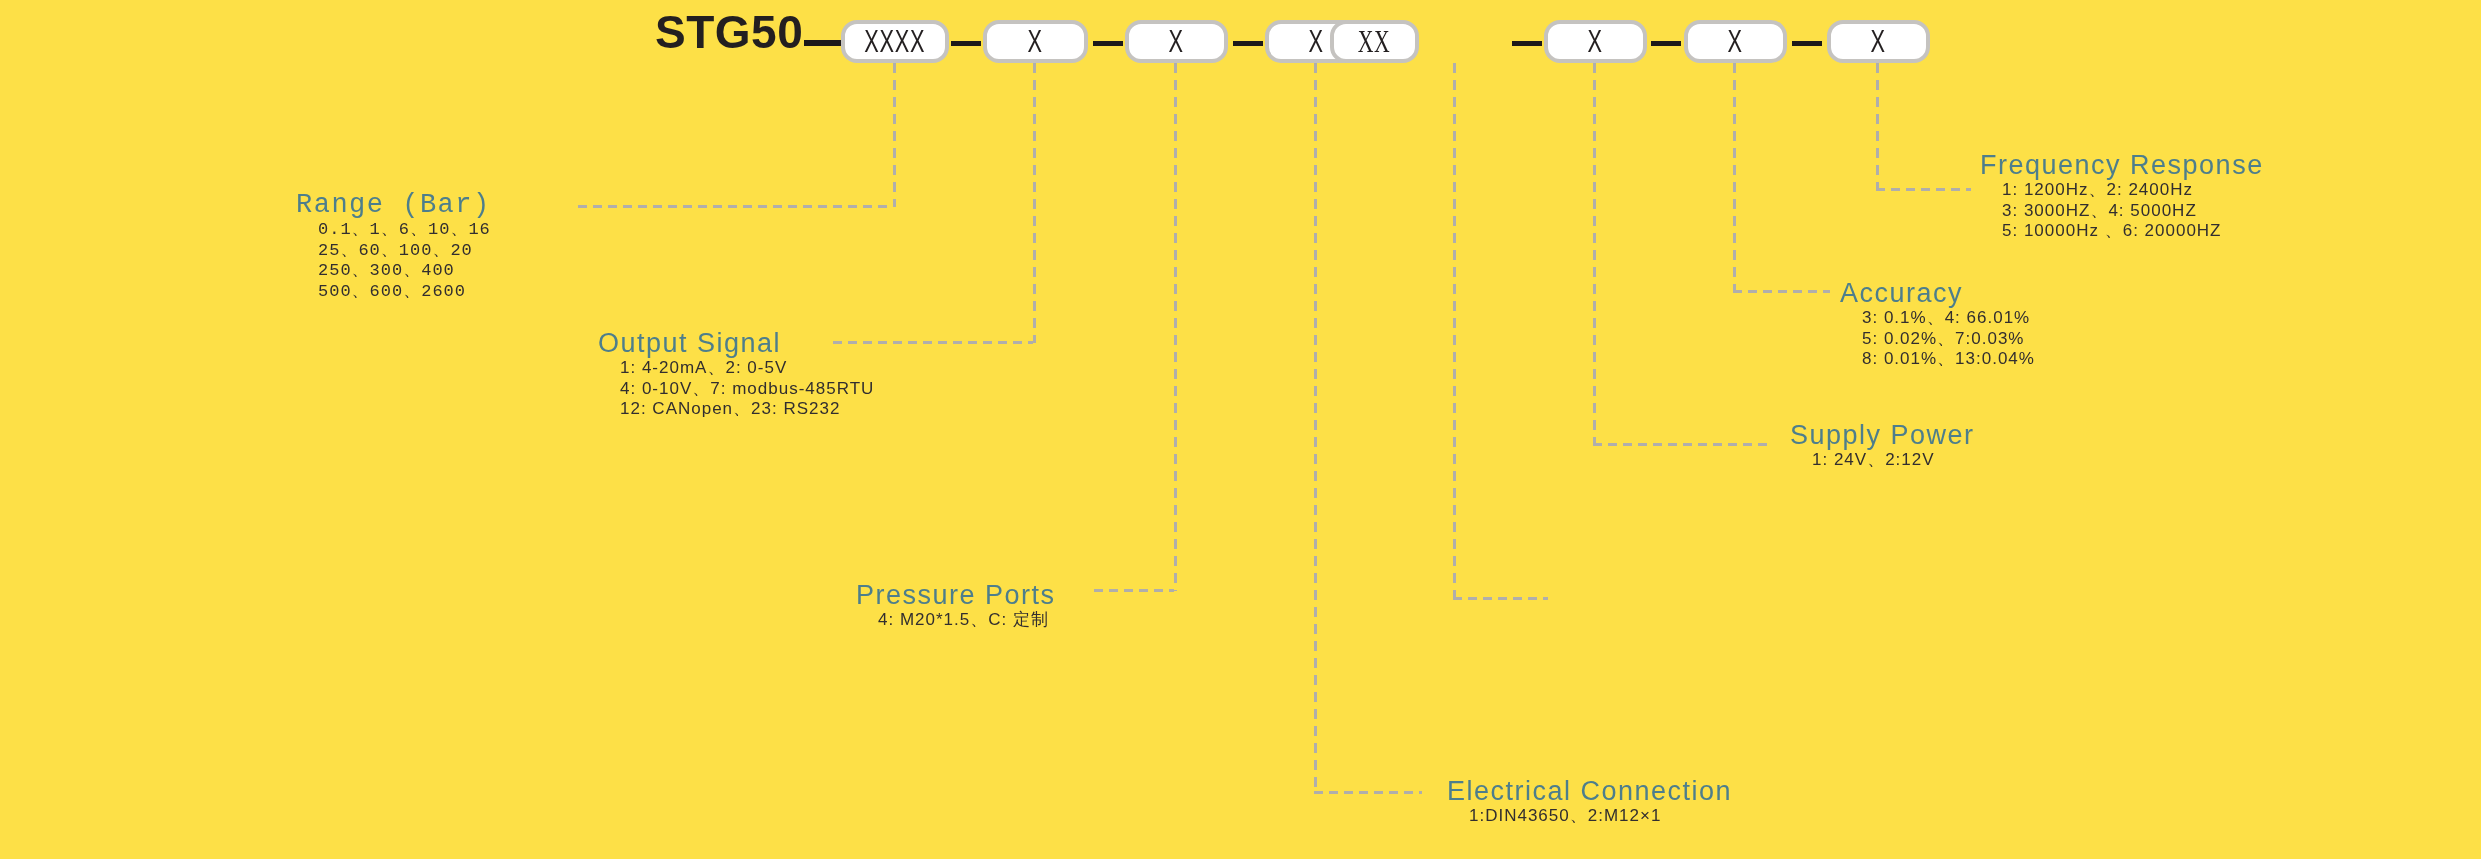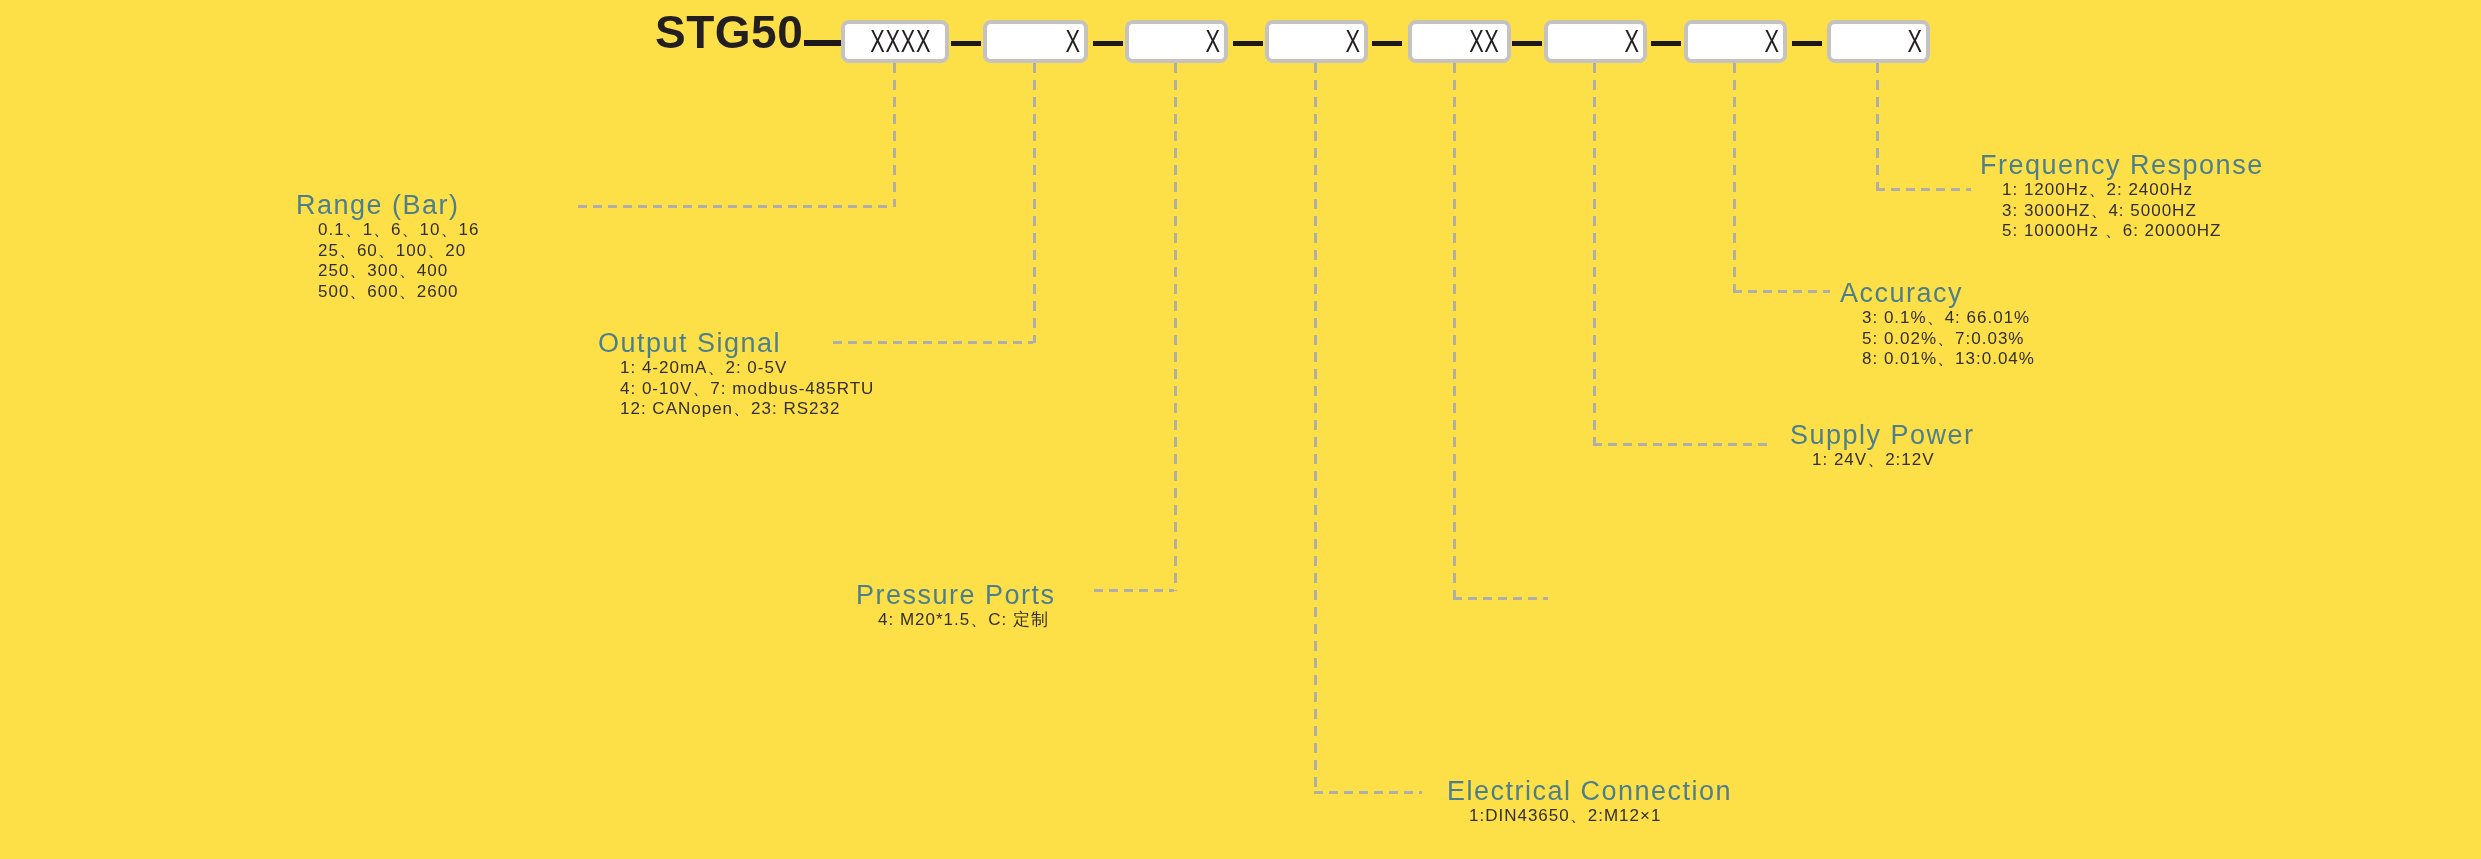--- a/index.html
+++ b/index.html
@@ -28,24 +28,24 @@
     font-weight:bold;
     letter-spacing:0.5px;
     color:var(--code_text);
   }
   .code-box{
     position:absolute;
     top:20px;
     height:43px;
     background:#ffffff;
     border:4px solid var(--box_border);
-    border-radius:8px;
+    border-radius:16px;
     display:flex;
     align-items:center;
-    justify-content:flex-end;
+    justify-content:center;
   }
   .code-box .glyph{
     display:inline-block;
     font-size:32px;
     color:var(--code_text);
     transform:scaleX(0.68);
     transform-origin:center;
     letter-spacing:1px;
     white-space:nowrap;
   }
@@ -104,21 +104,21 @@
   <div class="code-box" style="left:1125px;width:103px;">
     <span class="glyph">X</span>
   </div>
   <span class="black-dash" style="left:1233px;width:30px;"></span>
 
   <div class="code-box" style="left:1265px;width:103px;">
     <span class="glyph">X</span>
   </div>
   <span class="black-dash" style="left:1372px;width:30px;"></span>
 
-  <div class="code-box" style="left:1408px;width:103px;">
+  <div class="code-box" style="left:1330px;width:89px;font-family:Liberation Serif, serif;">
     <span class="glyph">XX</span>
   </div>
   <span class="black-dash" style="left:1512px;width:30px;"></span>
 
   <div class="code-box" style="left:1544px;width:103px;">
     <span class="glyph">X</span>
   </div>
   <span class="black-dash" style="left:1651px;width:30px;"></span>
 
   <div class="code-box" style="left:1684px;width:103px;">
@@ -141,21 +141,21 @@
 
   <div class="hdash" style="left:578px;top:205px;width:315px;"></div>
   <div class="hdash" style="left:833px;top:341px;width:200px;"></div>
   <div class="hdash" style="left:1094px;top:589px;width:80px;"></div>
   <div class="hdash" style="left:1314px;top:791px;width:108px;"></div>
   <div class="hdash" style="left:1453px;top:597px;width:95px;"></div>
   <div class="hdash" style="left:1593px;top:443px;width:175px;"></div>
   <div class="hdash" style="left:1733px;top:290px;width:97px;"></div>
   <div class="hdash" style="left:1876px;top:188px;width:95px;"></div>
 
-  <div class="segment" style="left:296px;top:190px;">
+  <div class="segment" style="left:296px;top:190px;font-family:Liberation Mono, monospace;">
     <div class="segment-title">Range (Bar)</div>
     <div class="segment-lines">
       <div>0.1、1、6、10、16</div>
       <div>25、60、100、20</div>
       <div>250、300、400</div>
       <div>500、600、2600</div>
     </div>
   </div>
 
   <div class="segment" style="left:598px;top:328px;">

